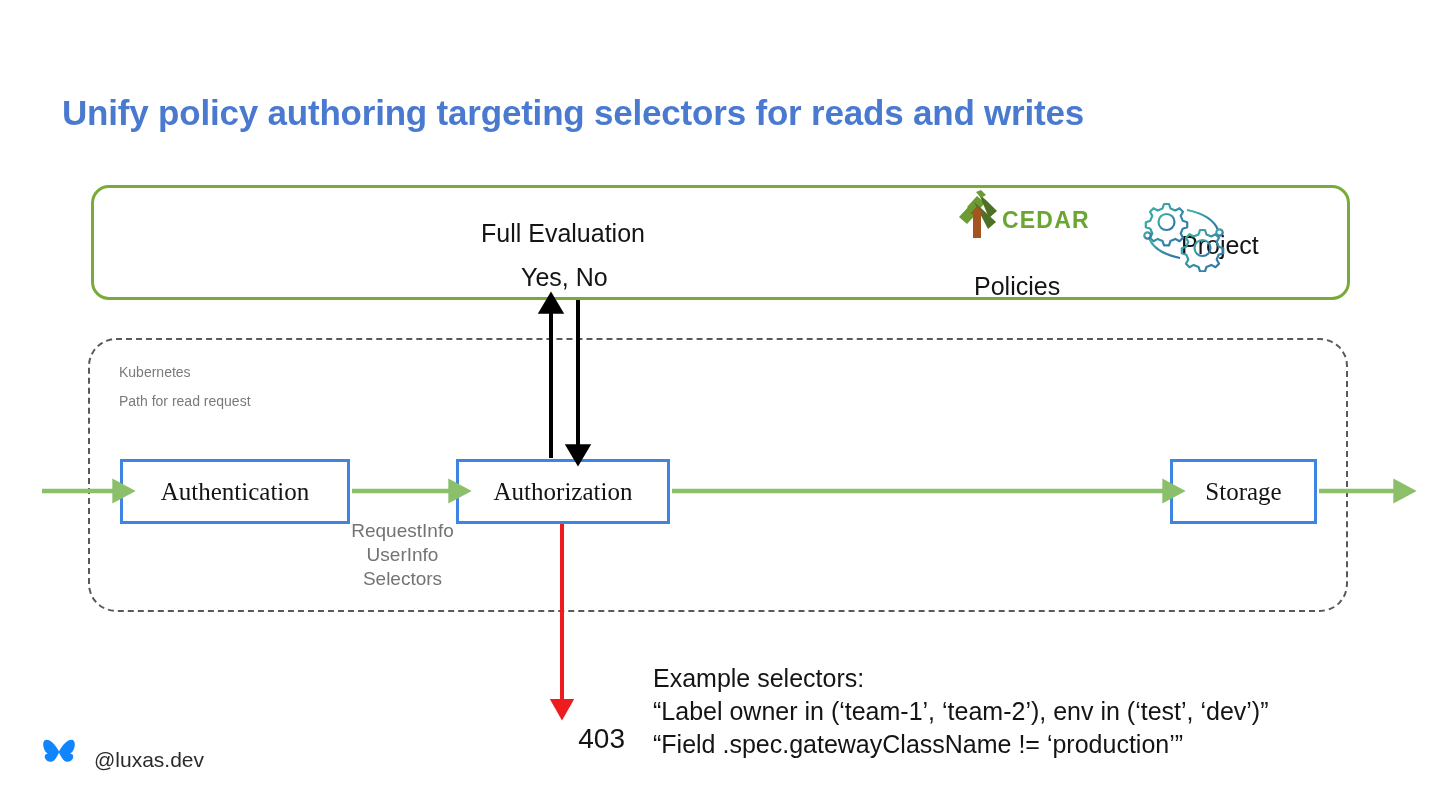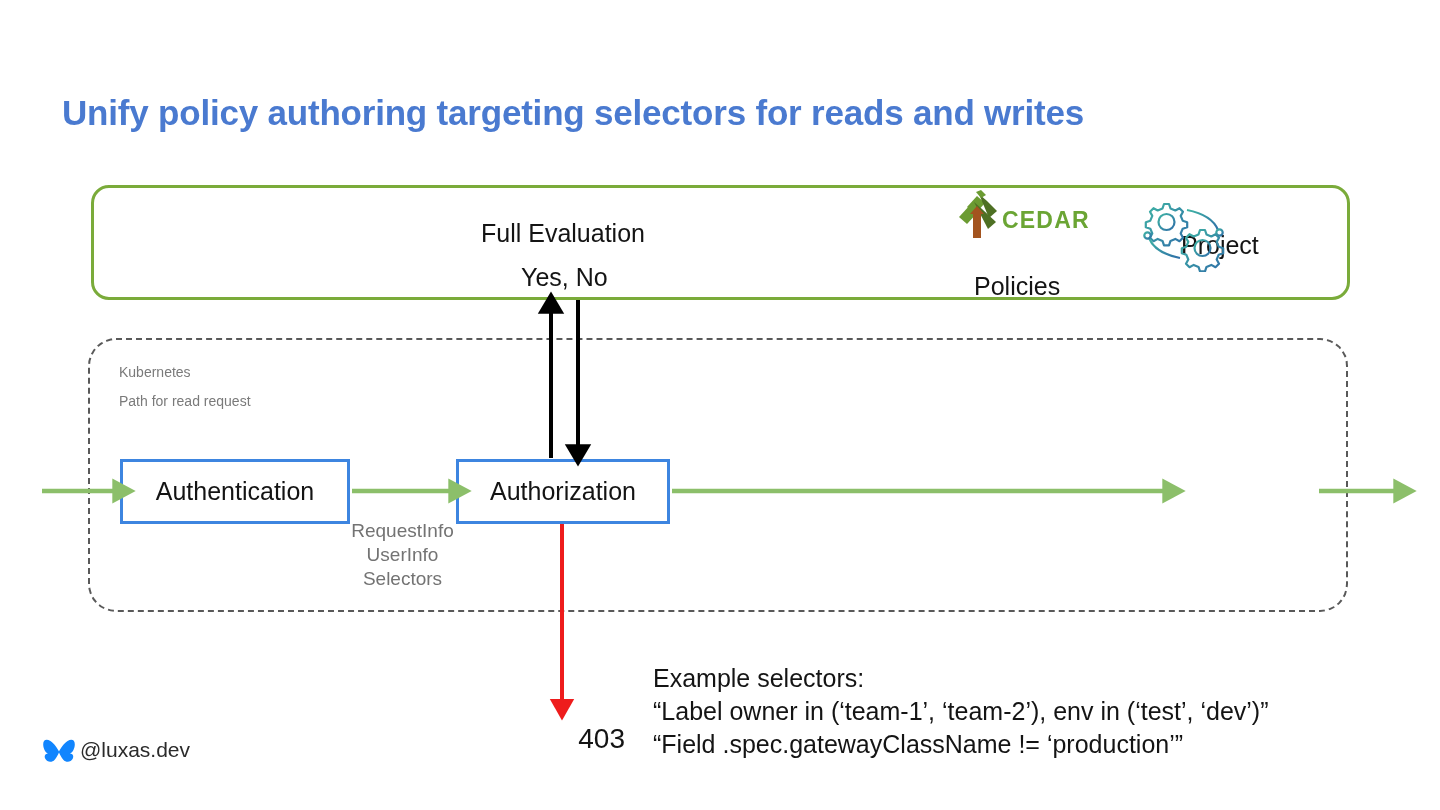--- a/index.html
+++ b/index.html
@@ -105,21 +105,21 @@
   
   .component-box {
     border: 3px solid #3d85e0;
     background: #ffffff;
     box-sizing: border-box;
     display: flex;
     align-items: center;
     justify-content: center;
     font-size: 25px;
     color: #141414;
-    font-family: Liberation Sans, sans-serif;
+    font-family: Liberation Serif, serif;
     white-space: nowrap;
   }
   #box-authentication { left: 120px; top: 459px; width: 230px; height: 65px; }
   #box-authorization  { left: 456px; top: 459px; width: 214px; height: 65px; }
   #box-storage        { left: 1170px; top: 459px; width: 147px; height: 65px; }
 
   
   #selector-payload-label {
     left: 315px;
     top: 519px;
@@ -152,22 +152,22 @@
     color: #141414;
     white-space: pre-line;
     font-family: "Liberation Sans", sans-serif;
   }
 
   
   #footer-handle {
     left: 42px;
     top: 738px;
     display: flex;
-    align-items: flex-start;
-    gap: 4px;
+    align-items: flex-end;
+    gap: 18px;
   }
   #footer-handle-text {
     font-size: 21px;
     color: #2b2b2b;
     font-family: "Liberation Sans", sans-serif;
   }
 
   
   #arrow-layer {
     left: 0; top: 0;
@@ -239,20 +239,21 @@
 
   <div class="abs" id="k8s-boundary"></div>
 
   <div class="abs" id="k8s-label">Kubernetes
 Path for read request</div>
 
   <div class="abs component-box" id="box-authentication">Authentication</div>
 
   <div class="abs component-box" id="box-authorization">Authorization</div>
 
+  <div class="abs component-box" id="box-storage">Storage</div>
 
   <div class="abs" id="selector-payload-label">RequestInfo
 UserInfo
 Selectors</div>
 
   <div class="abs" id="deny-code-label">403</div>
 
   <div class="abs" id="example-selectors">Example selectors:
 “Label owner in (‘team-1’, ‘team-2’), env in (‘test’, ‘dev’)”
 “Field .spec.gatewayClassName != ‘production’”</div>

